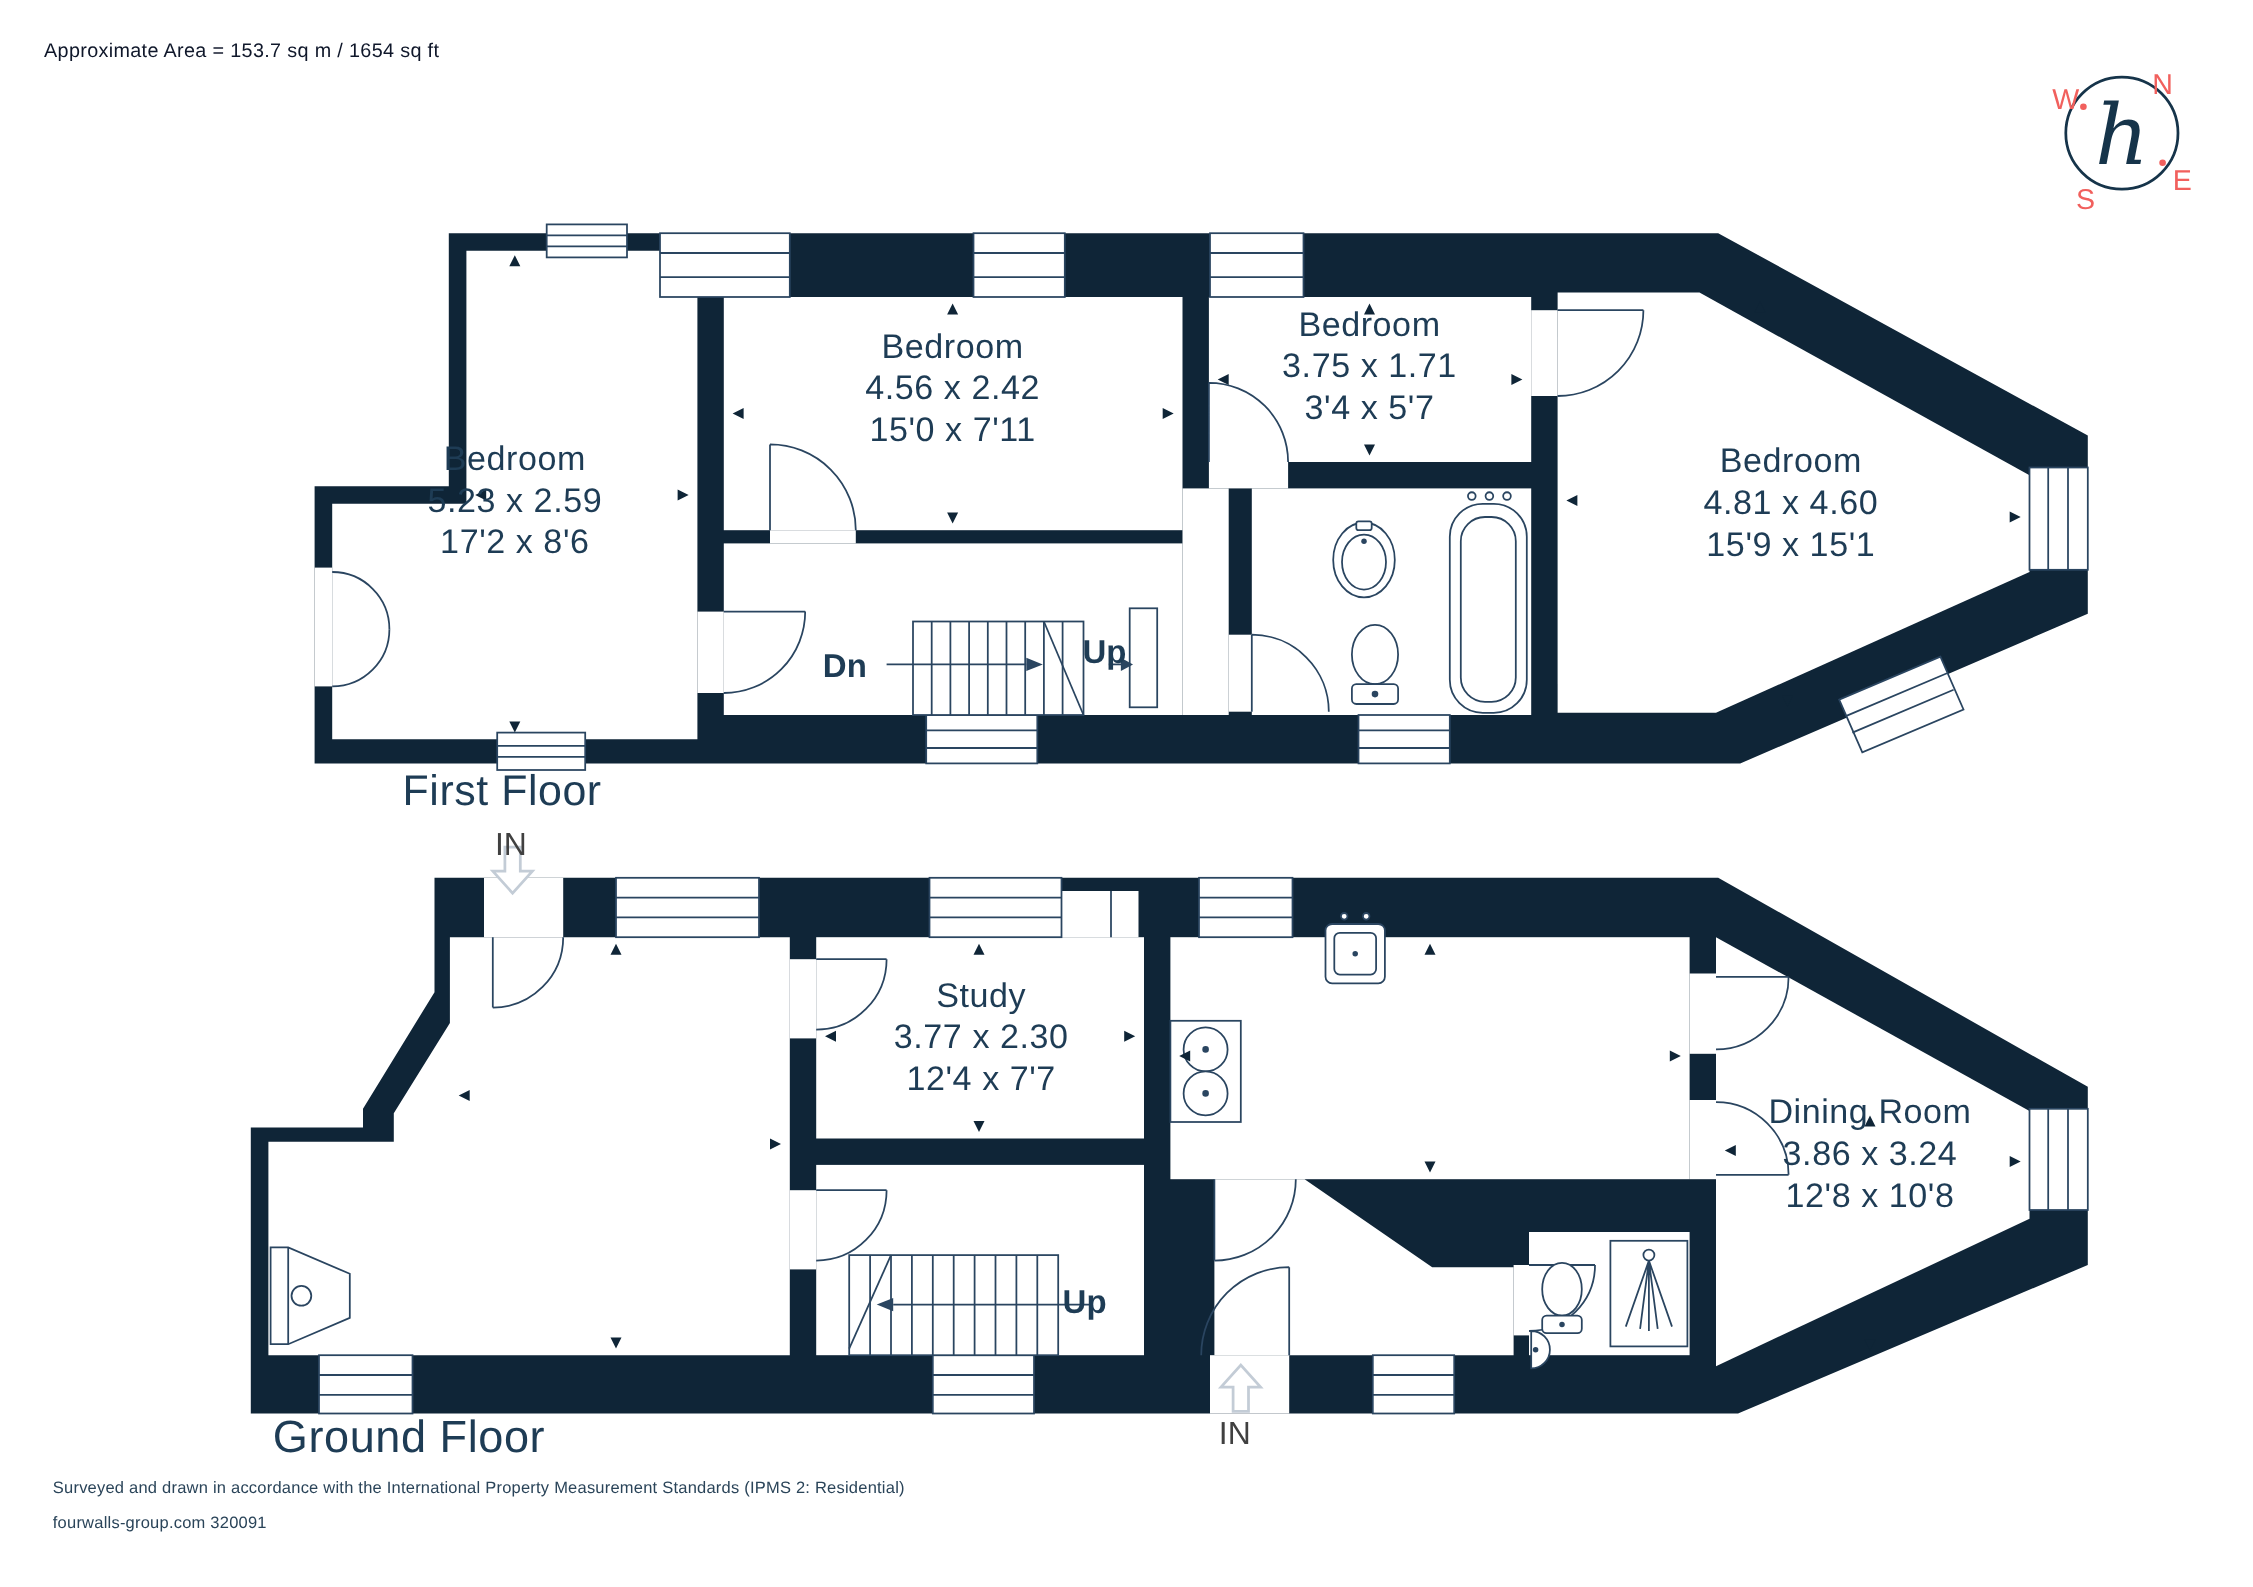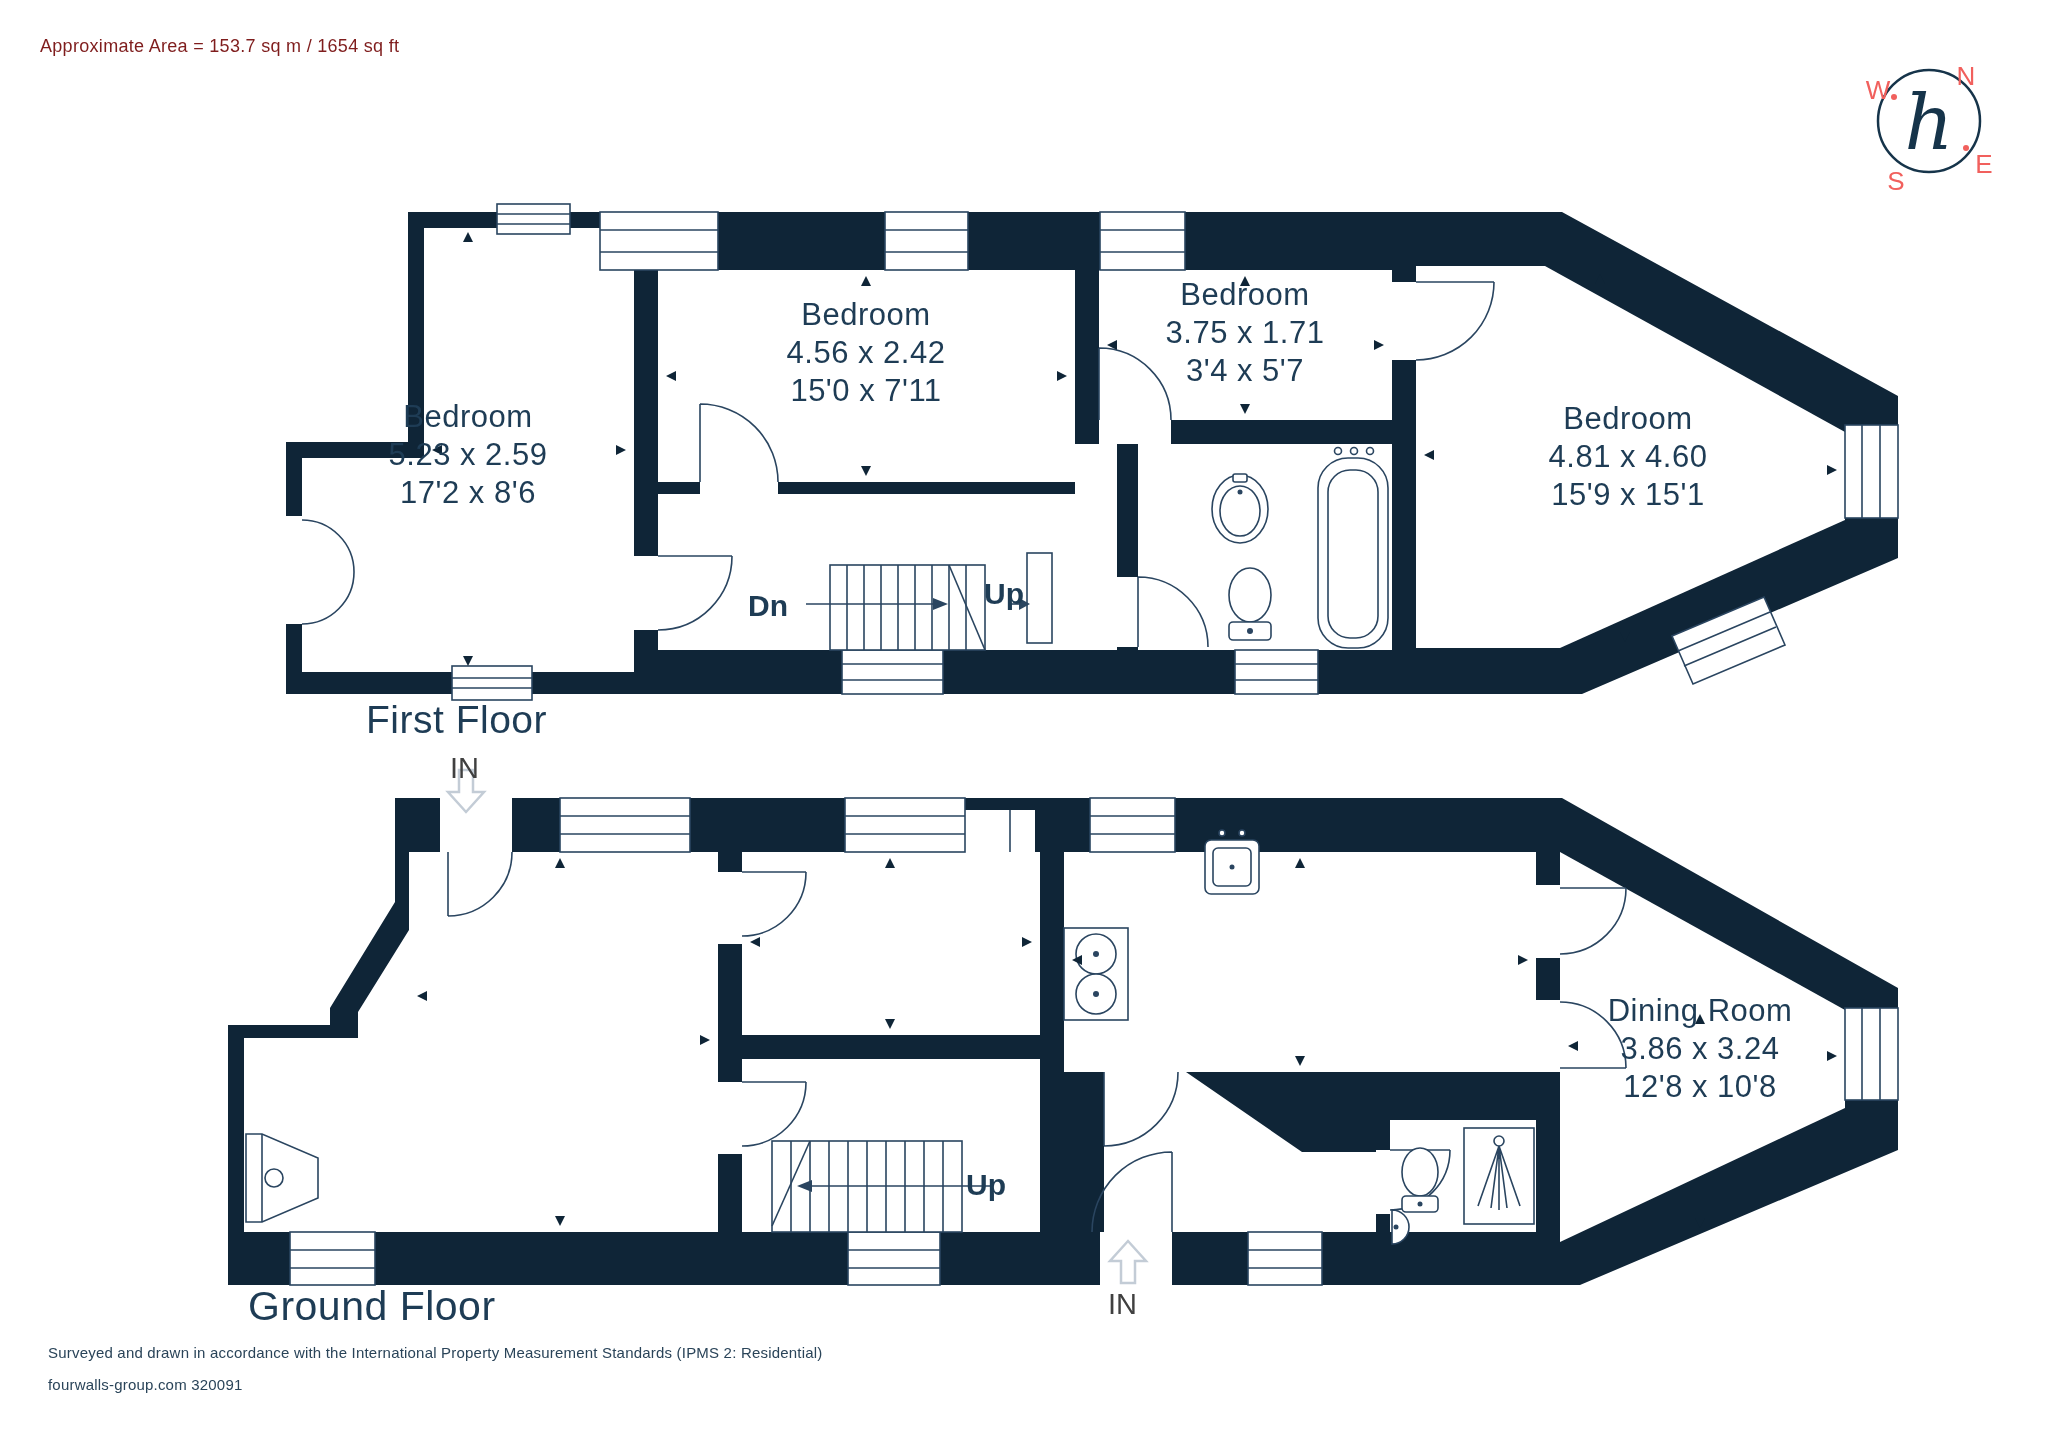--- a/index.html
+++ b/index.html
@@ -6,21 +6,21 @@
   #canvas{position:relative;width:2048px;height:1443px;background:#ffffff;overflow:hidden;
           font-family:"Liberation Sans", sans-serif;}
   svg{position:absolute;left:0;top:0;}
   .lbl{position:absolute;color:#1e3c55;text-align:center;transform:translateX(-50%);line-height:38px;
        letter-spacing:0.5px;white-space:nowrap;}
   .rm-name{font-size:31px;}
   .rm-dim{font-size:31px;}
   .floor-title{position:absolute;color:#1e3c55;font-size:39px;letter-spacing:0.5px;white-space:nowrap;}
   .stair-lbl{position:absolute;color:#1e3c55;font-size:30px;white-space:nowrap;font-weight:bold;}
   .in-lbl{position:absolute;color:#404040;font-size:29px;white-space:nowrap;}
-  .area-lbl{position:absolute;left:40px;top:36px;color:#7f1d1d;font-size:18px;letter-spacing:0.3px;}
+  .area-lbl{position:absolute;left:40px;top:36px;color:#0f172a;font-size:18px;letter-spacing:0.3px;}
   .footer{position:absolute;left:48px;color:#2a4459;font-size:15px;letter-spacing:0.2px;}
   .f1{top:1344px;} .f2{top:1376px;}
 </style>
 </head>
 <body>
 
 <div id="canvas">
 
 <svg width="2048" height="1443" viewBox="0 0 2048 1443">
 
@@ -310,20 +310,25 @@
   <div class="rm-name">Bedroom</div>
   <div class="rm-dim">4.81 x 4.60</div>
   <div class="rm-dim">15'9 x 15'1</div>
 </div>
 
 <div class="stair-lbl" style="left:748px;top:589px;">Dn</div>
 <div class="stair-lbl" style="left:984px;top:577px;">Up</div>
 
 <div class="floor-title" style="left:366px;top:698px;">First Floor</div>
 
+<div class="lbl" style="left:892px;top:886px;">
+  <div class="rm-name">Study</div>
+  <div class="rm-dim">3.77 x 2.30</div>
+  <div class="rm-dim">12'4 x 7'7</div>
+</div>
 <div class="lbl" style="left:1700px;top:992px;">
   <div class="rm-name">Dining Room</div>
   <div class="rm-dim">3.86 x 3.24</div>
   <div class="rm-dim">12'8 x 10'8</div>
 </div>
 
 <div class="stair-lbl" style="left:966px;top:1168px;">Up</div>
 <div class="in-lbl" style="left:450px;top:752px;">IN</div>
 <div class="in-lbl" style="left:1108px;top:1288px;">IN</div>
 

